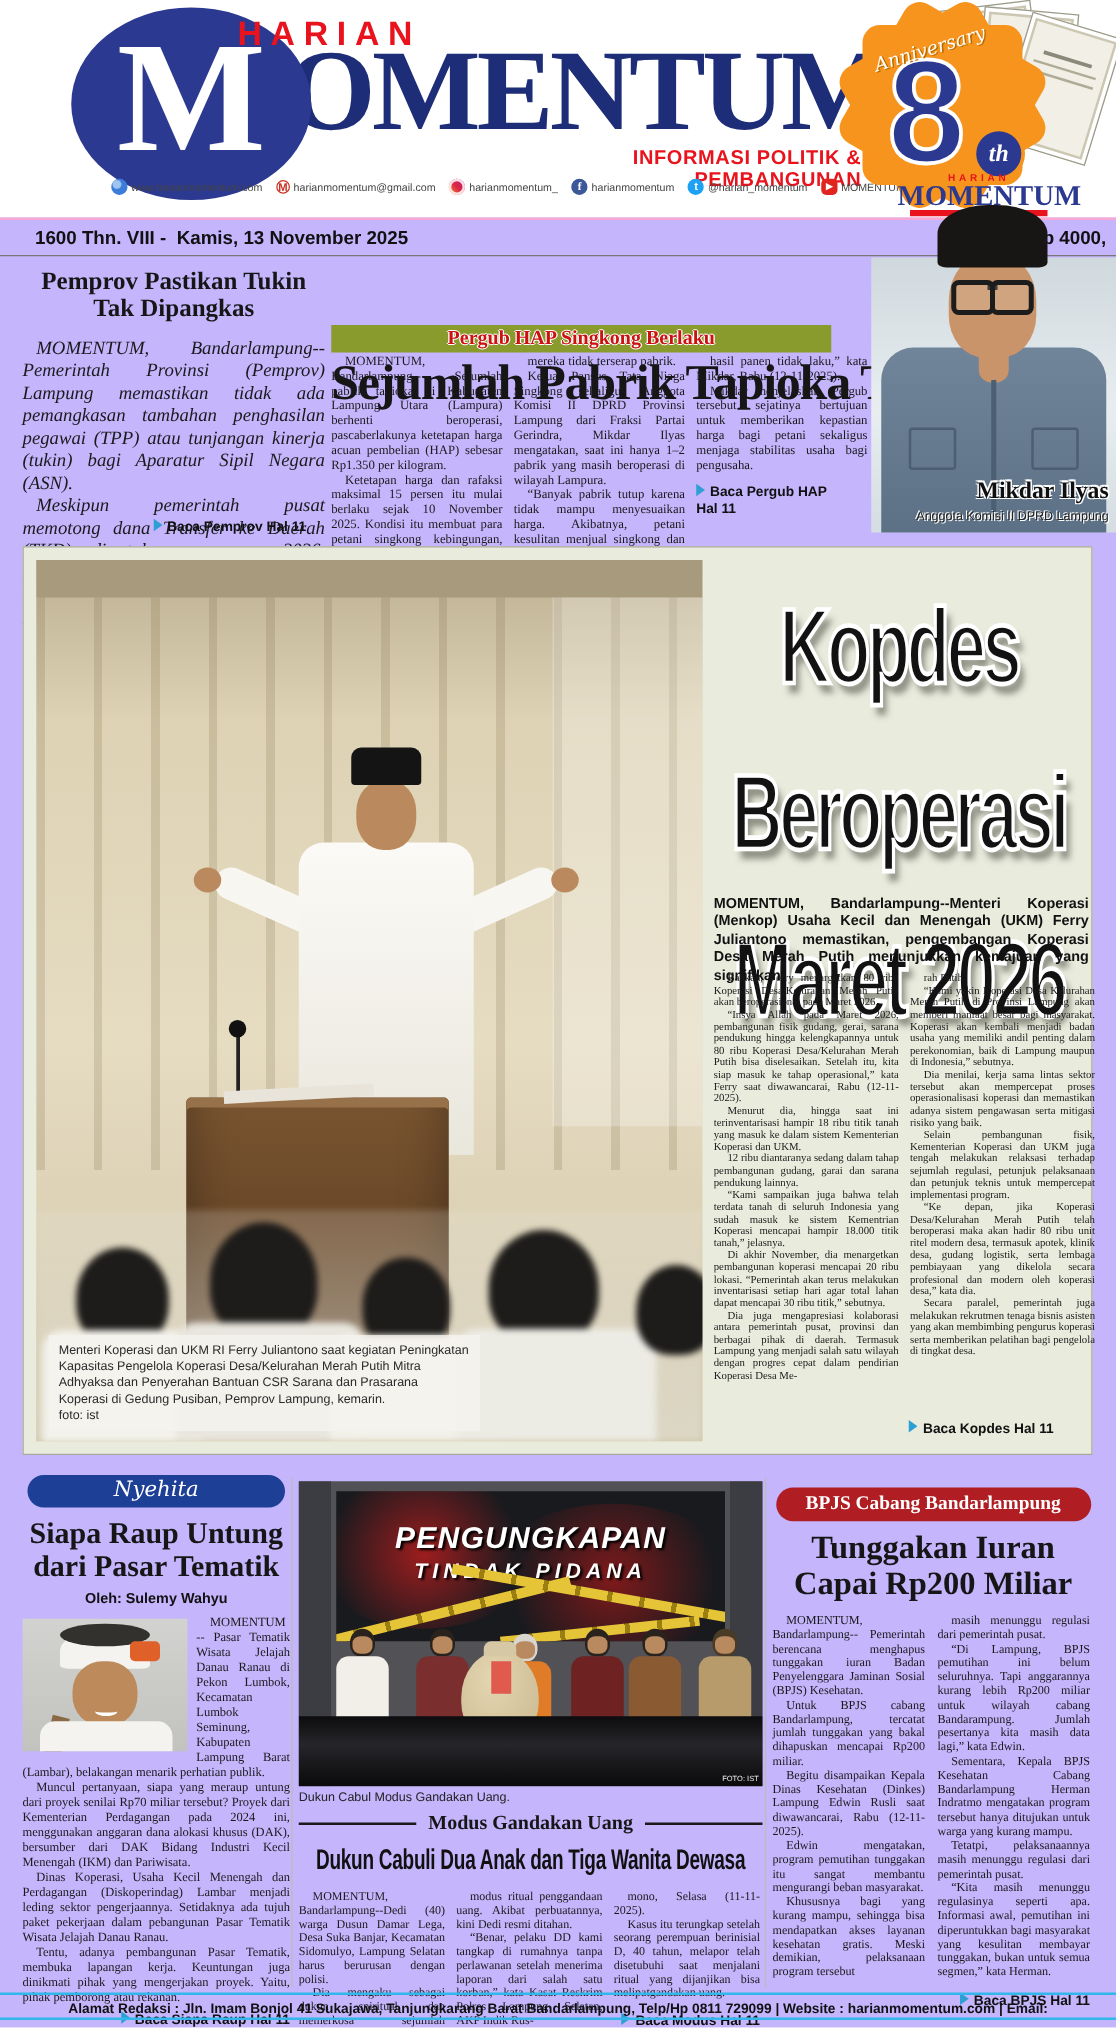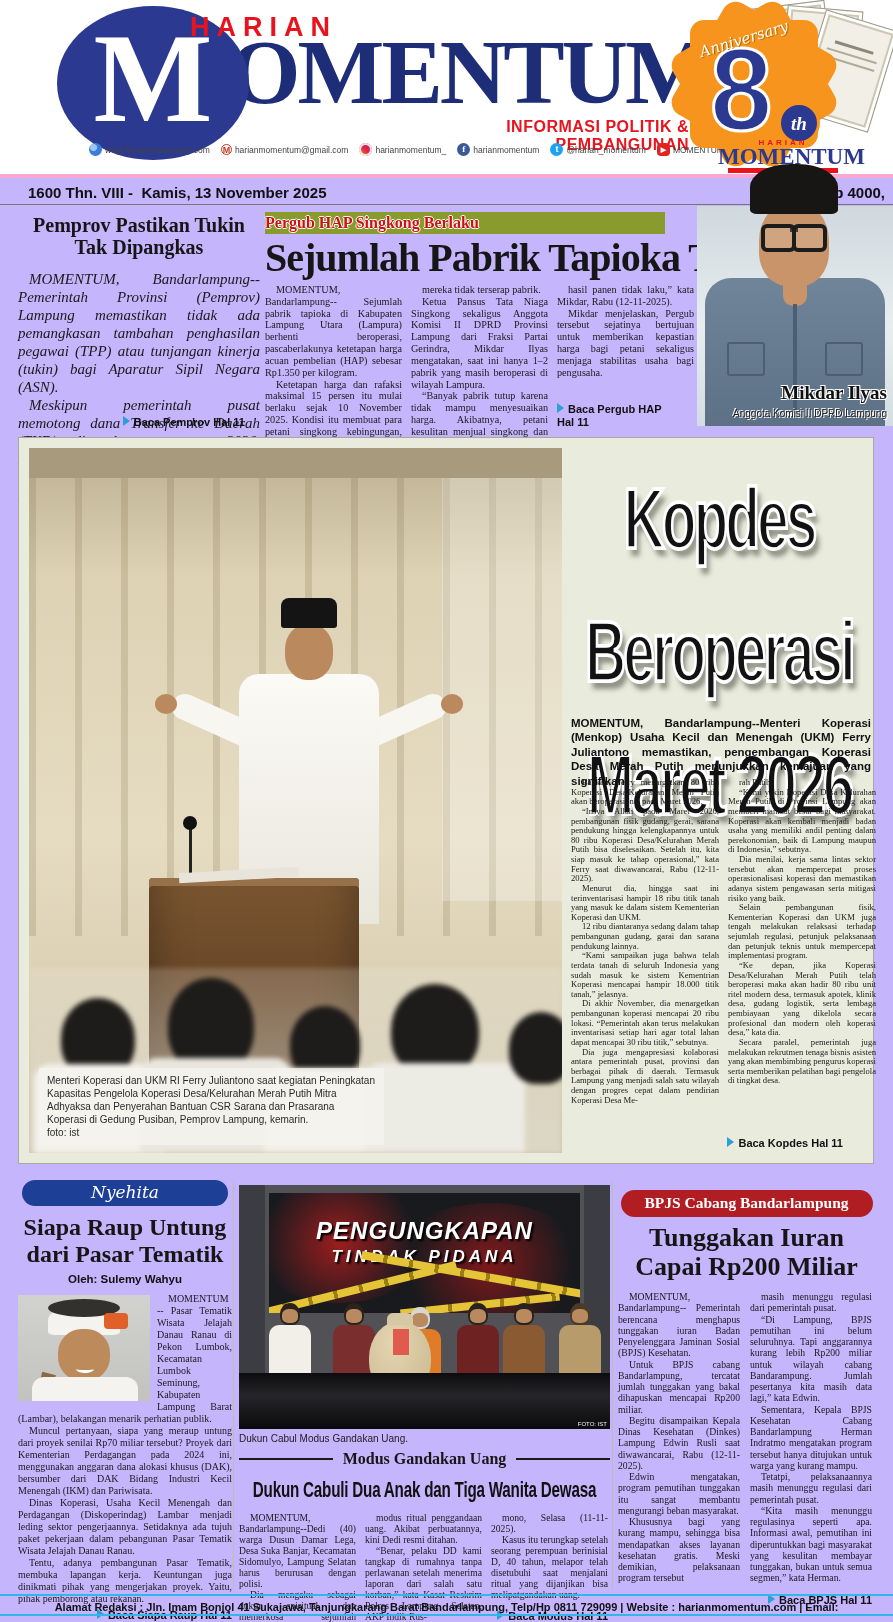--- a/index.html
+++ b/index.html
@@ -50,48 +50,48 @@
          font:bold 112px/1 "Liberation Sans",sans-serif;-webkit-text-stroke:3px #fff;transform:scaleY(1.05);}
   .th-burst{position:absolute;left:94px;top:102px;width:42px;height:42px;background:#2b3990;border-radius:50%;
             border:3px solid #f7941d;color:#fff;text-align:center;z-index:4;
             font:bold italic 19px/38px "Liberation Serif",serif;}
   .badge-logo{position:absolute;left:34px;top:138px;z-index:5;text-align:center;width:130px;}
   .badge-logo .bk{color:#e8131d;font:bold 8px "Liberation Sans",sans-serif;letter-spacing:3px;}
   .badge-logo .bt{color:#2b3990;font:bold 23px/0.85 "Liberation Serif",serif;}
   .badge-logo .bar{margin:1px auto 0;width:110px;height:5px;background:#e8131d;}
 
   
-  .dateline{position:absolute;left:0;top:174px;width:893px;height:31px;border-top:4px solid #f9a8d4;
+  .dateline{position:absolute;left:0;top:174px;width:893px;height:31px;border-top:2px solid #f9a8d4;
             border-bottom:1px solid #777;}
   .dl-left{position:absolute;left:28px;top:6px;font:bold 15px "Liberation Sans",sans-serif;color:#111;}
   .dl-price{position:absolute;right:8px;top:6px;font:bold 15px "Liberation Sans",sans-serif;color:#111;z-index:1;}
 
   
   .hl-serif{font-family:"Liberation Serif",serif;font-weight:bold;color:#161616;}
   .bodytext p{margin:0;text-align:justify;text-indent:11px;}
   .bodytext p:first-child{text-indent:11px;}
   .more{font:bold 11px "Liberation Sans",sans-serif;color:#111;white-space:nowrap;}
   .tri{display:inline-block;width:0;height:0;border-left:7px solid #2e9fd4;
        border-top:5px solid transparent;border-bottom:5px solid transparent;margin-right:4px;}
 
   
   .pemprov{position:absolute;left:18px;top:210px;width:242px;height:218px;}
   .pemprov h1{margin:4px 0 0;text-align:center;font-size:20px;line-height:1.12;}
   .pemprov .bodytext{margin-top:11px;font-size:15px;line-height:1.2;font-style:italic;}
   .pemprov .more{position:absolute;right:15px;bottom:0;}
 
   
   .tapioka{position:absolute;left:265px;top:212px;width:628px;height:218px;}
-  .tp-kicker{width:400px;height:22px;background:#8a9b2d;
+  .tp-kicker{width:400px;height:22px;background:#8a9b2d;text-align:center;
              font:bold 16px/22px "Liberation Serif",serif;color:#cc1111;
-             text-shadow:1px 0 #fff,-1px 0 #fff,0 1px #fff,0 -1px #fff;}
+             text-shadow:1px 0 #fff,-1px 0 #fff,0 1px #fff,0 -1px #fff;margin-top:48px;}
   .tapioka h1{margin:3px 0 0;font-size:40px;line-height:1.05;white-space:nowrap;letter-spacing:-1px;}
   .tp-cols{position:absolute;left:0;top:72px;display:flex;gap:9px;}
   .tp-col{width:137px;font-size:10.2px;line-height:1.16;}
-  .tp-col .more{display:block;margin-top:24px;white-space:normal;width:110px;line-height:1.2;}
+  .tp-col .more{display:block;margin-top:8px;white-space:normal;width:110px;line-height:1.2;}
 
   
   .mikdar{position:absolute;left:697px;top:158px;width:196px;height:268px;z-index:5;}
   .mikdar-bg{position:absolute;left:0;top:48px;right:0;bottom:0;
              background:linear-gradient(180deg,#cfd8dd,#e8eef0 55%,#d4dde2);}
   .mk-person{position:absolute;left:0;top:0;width:196px;height:268px;}
   .mk-peci{position:absolute;left:53px;top:6px;width:88px;height:50px;background:#181614;
            border-radius:46% 46% 8% 8%;}
   .mk-face{position:absolute;left:62px;top:44px;width:70px;height:84px;background:#c9946a;
            border-radius:46% 46% 40% 40%;}

